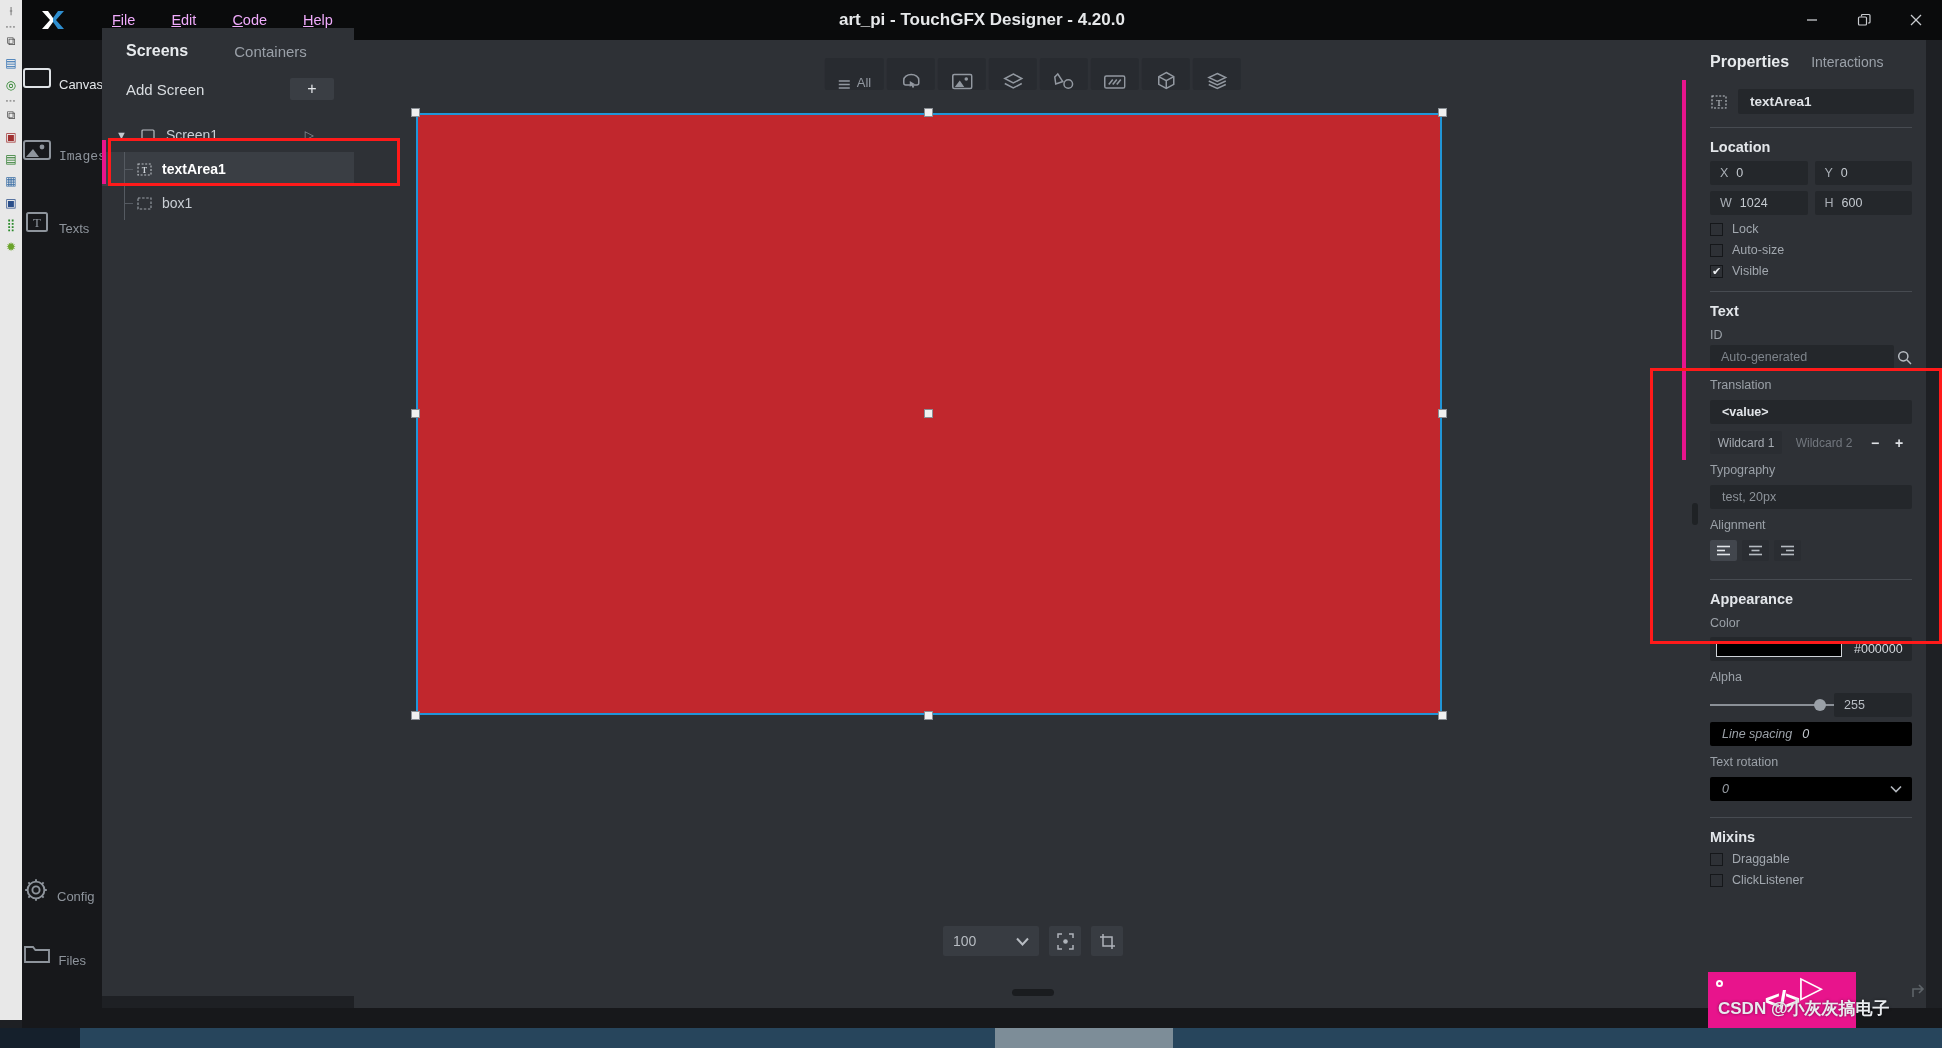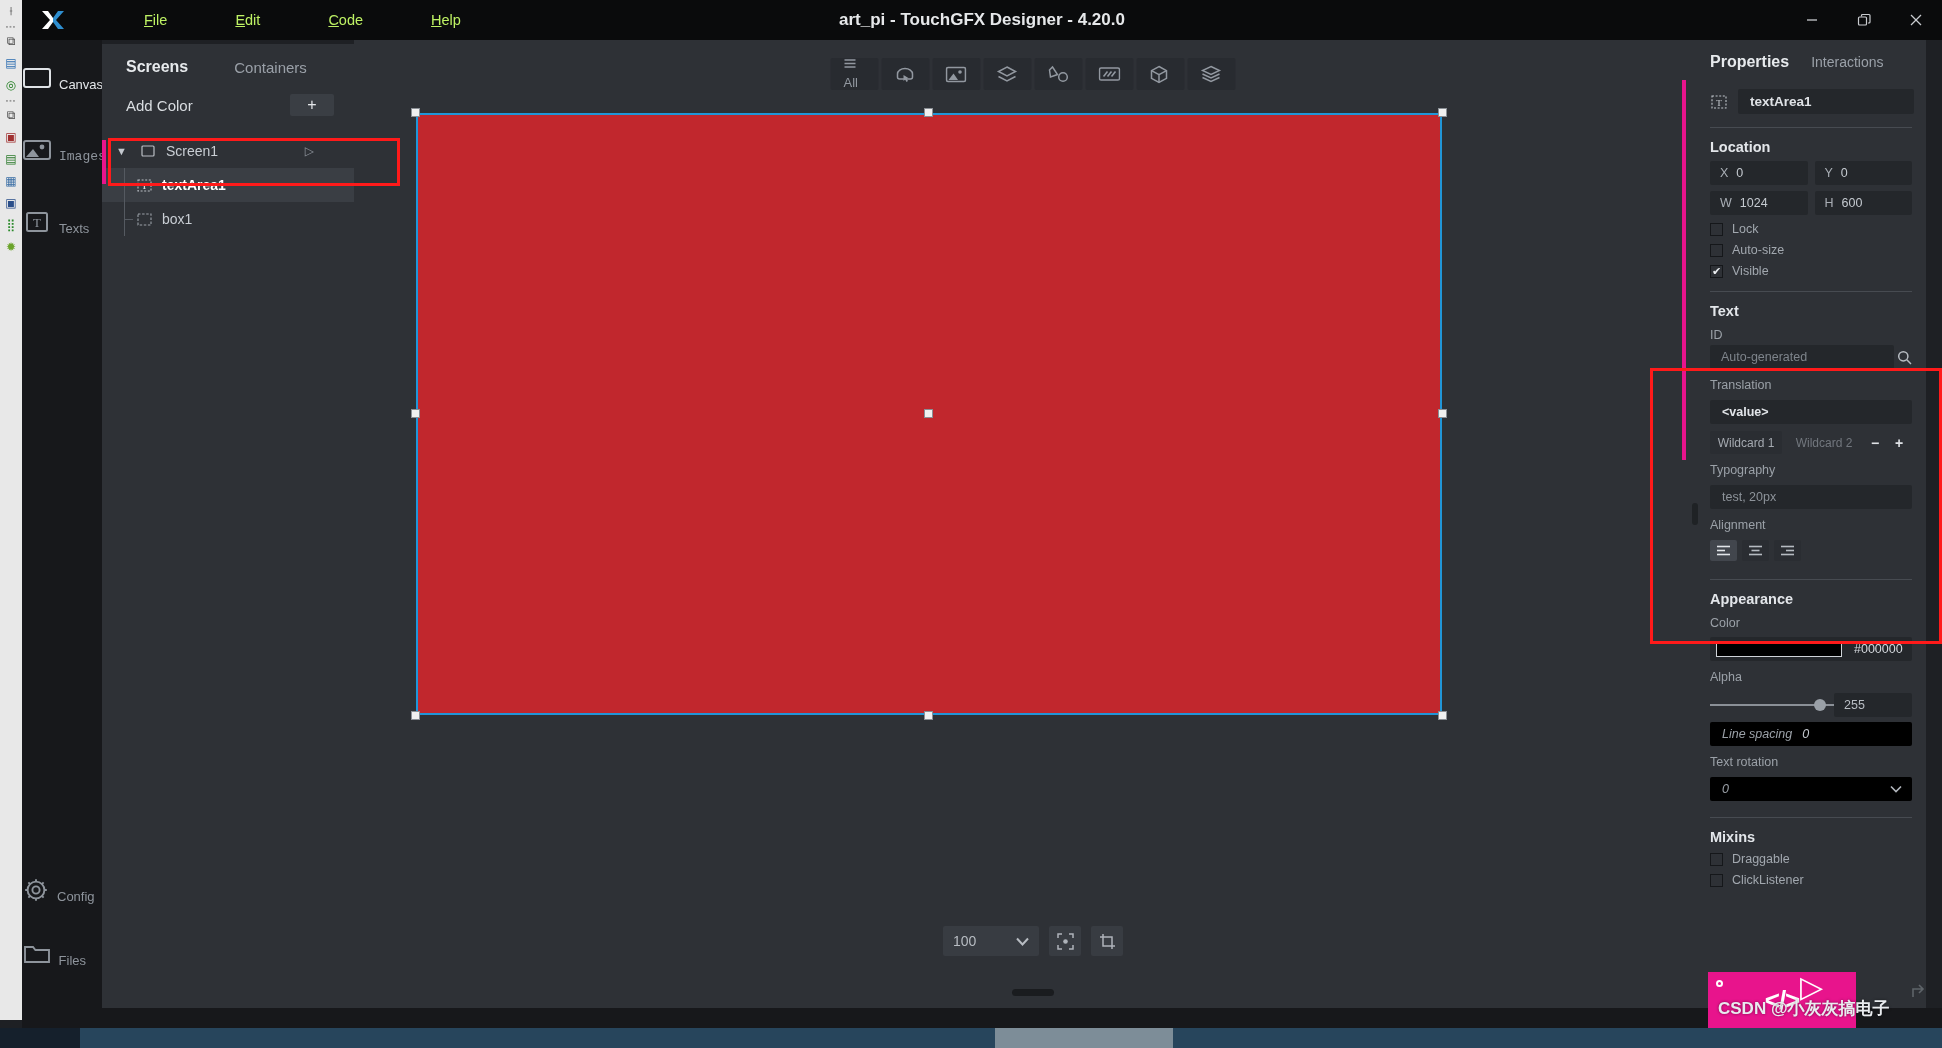--- a/index.html
+++ b/index.html
@@ -27,21 +27,21 @@
   .titlebar {
     position: absolute; left: 22px; top: 0; right: 0; height: 40px;
     background: #0a0b0c; display: flex; align-items: center;
   }
   .logo-box {
     width: 62px; height: 40px; background: #0a0b0c;
     display: flex; align-items: center; justify-content: center;
   }
   .menu { display: flex; align-items: center; gap: 36px; margin-left: 28px; }
   .menu-item {
-    color: #bef264; font-size: 14.5px; cursor: default; margin-left: 32px;
+    color: #f0abfc; font-size: 14.5px; cursor: default;
   }
   .menu-item u { text-decoration: underline; }
   .win-title {
     position: absolute; left: 0; right: 0; top: 0; height: 40px;
     display: flex; align-items: center; justify-content: center;
     color: #e6e8ea; font-size: 17px; font-weight: bold; pointer-events: none;
   }
   .win-ctrls {
     position: absolute; right: 0; top: 0; height: 40px; display: flex; align-items: center;
   }
@@ -64,21 +64,21 @@
   .rail-item.first { margin-top: 12px; }
   .ri-ico { width: 34px; height: 28px; display:flex; align-items:center; justify-content:center;}
   .rail-bottom { margin-top: auto; width: 80px; }
   .rail-hamburger {
     position: absolute; left: 22px; bottom: 0; width: 80px; height: 40px;
     background: #2b2e33; display: flex; align-items: center; justify-content: center;
   }
 
   
   .screens {
-    position: absolute; left: 102px; top: 44px; width: 252px; height: 968px;
+    position: absolute; left: 102px; top: 28px; width: 252px; height: 968px;
     background: #2e3136;
   }
   .screens-tabs {
     display: flex; align-items: center; gap: 46px; padding: 14px 0 10px 24px;
   }
   .tab-screens { color: #e7eaed; font-size: 16px; font-weight: bold; }
   .tab-containers { color: #9aa0a8; font-size: 15px; }
   .add-screen-row {
     display: flex; align-items: center; justify-content: space-between;
     padding: 8px 20px 8px 24px;
@@ -117,22 +117,22 @@
   .canvas-area {
     position: absolute; left: 354px; top: 40px; right: 230px; height: 968px;
     background: #2e3136;
   }
   .canvas-toolbar {
     position: absolute; left: 50%; transform: translateX(-50%); top: 18px;
     display: flex; gap: 3px;
   }
   .ctb {
     height: 32px; min-width: 48px; padding: 0 13px; background: #282b30;
-    display: flex; align-items: flex-start; justify-content: center; gap: 6px;
-    color: #9298a0; font-size: 13px; border-radius: 2px; flex-direction: column;
+    display: flex; align-items: flex-end; justify-content: center; gap: 6px;
+    color: #9298a0; font-size: 13px; border-radius: 2px;
   }
 
   
   .sel-wrap {
     position: absolute; left: 62px; top: 73px; width: 1026px; height: 602px;
   }
   .sel-border {
     position: absolute; inset: 0; border: 2px solid #2196d8;
   }
   .red-rect {
@@ -410,21 +410,21 @@
       </svg>
     </span>
   </div>
 
   <div class="screens">
     <div class="screens-tabs">
       <div class="tab-screens">Screens</div>
       <div class="tab-containers">Containers</div>
     </div>
     <div class="add-screen-row">
-      <div class="add-screen-lbl">Add Color</div>
+      <div class="add-screen-lbl">Add Screen</div>
       <div class="add-btn">+</div>
     </div>
 
     <div class="tree">
       <div class="tree-row">
         <span class="chev">▼</span>
         <span class="node-ico">
           <svg width="14" height="12" viewBox="0 0 14 12">
               <rect x="1" y="1" width="12" height="10" rx="1" fill="none" stroke="#b9bec4" stroke-width="1.2"></rect>
             </svg>

